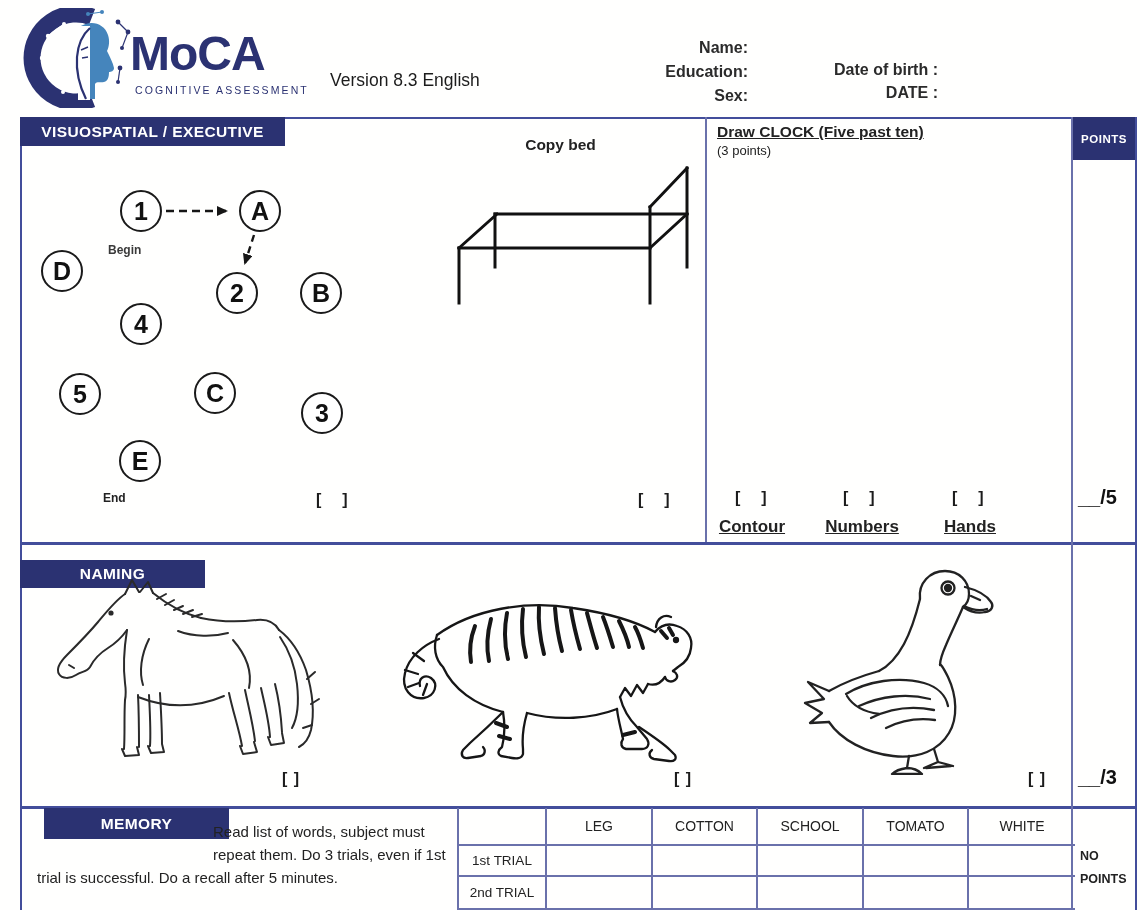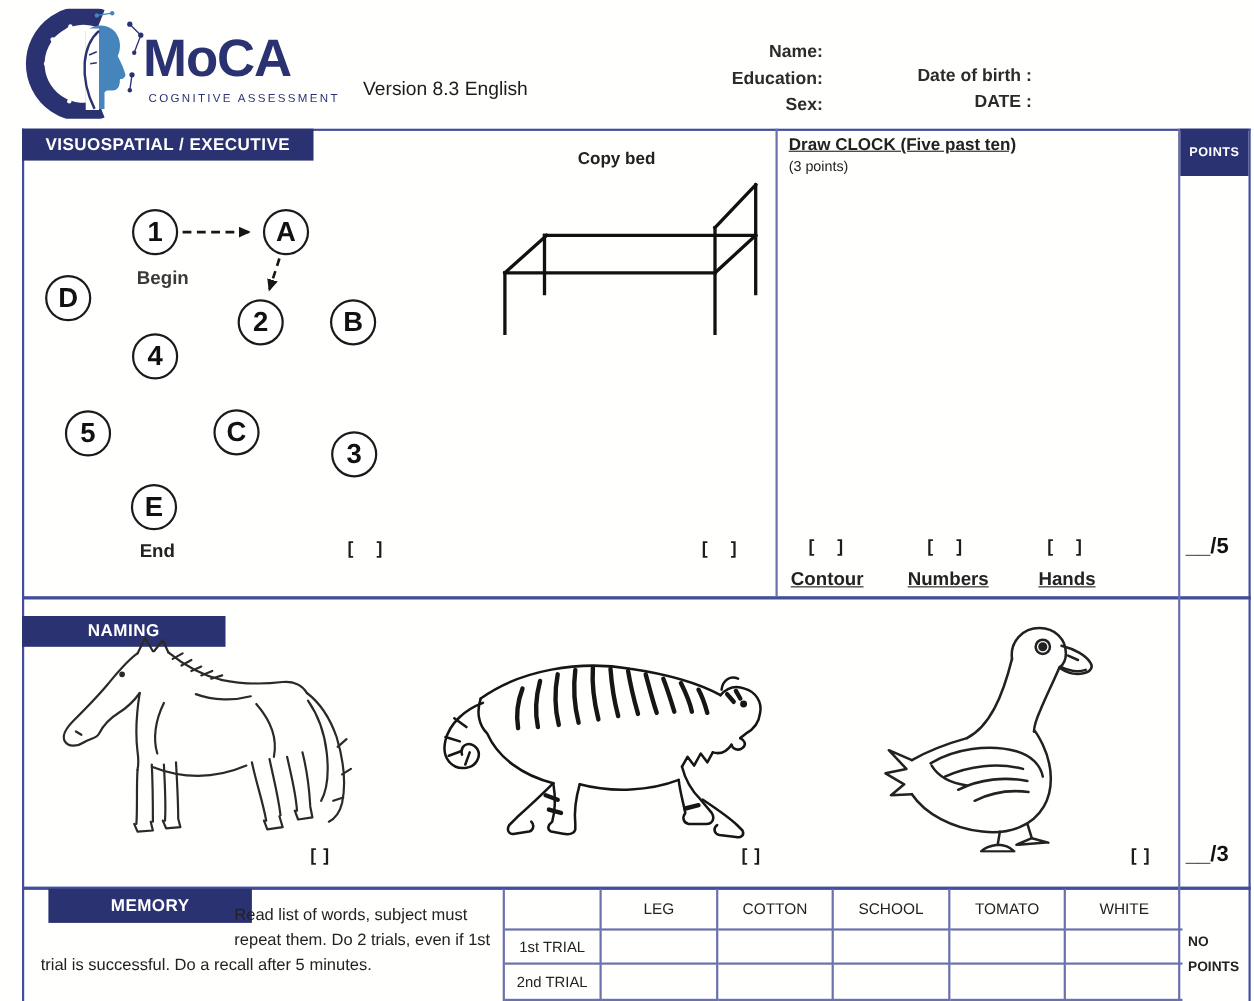--- a/index.html
+++ b/index.html
@@ -27,21 +27,21 @@
   .ptshead {
     background: #2b3272; color:#fff; font-weight:700; font-size: 11.5px;
     display:flex; align-items:center; justify-content:center; letter-spacing:.5px;
   }
   
   .tnode {
     position: absolute; width: 42px; height: 42px; border: 2.5px solid #1a1a1a;
     border-radius: 50%; background: #fff; font-size: 25px; font-weight: 600;
     display: flex; align-items: center; justify-content: center; color:#111;
   }
-  .tlabel { font-size: 17px; font-weight: 600; color: #3a3a3a; text-align: center; }
+  .tlabel { font-size: 12px; font-weight: 600; color: #3a3a3a; text-align: left; }
   .tlabel.bold { font-weight: 700; color:#222; }
   .cb  { font-size: 16px; font-weight: 700; color: #1c1c1c; white-space: pre; letter-spacing: 4px; }
   .cbn { font-size: 16px; font-weight: 700; color: #1c1c1c; white-space: pre; letter-spacing: 1px; }
   .score { font-size: 20px; font-weight: 700; color: #111; }
   .clock-title { font-size: 15.5px; font-weight: 700; color:#222;text-decoration:underline; }
   .clock-sub   { font-size: 13px; color:#222; }
   .bedlabel    { font-size: 15.5px; font-weight: 700; color:#222; text-align:center; }
   .cblabel     { font-size: 17px; font-weight: 700; color:#222; text-align:center;text-decoration:underline; }
   
   .mem-instr { font-size: 15px; line-height: 23px; color: #222; padding: 12px 4px 0 17px; }
@@ -257,21 +257,21 @@
   </svg>
 
   <div class="abs cbn" style="left:282px;top:770px">[ ]</div>
   <div class="abs cbn" style="left:674px;top:770px">[ ]</div>
   <div class="abs cbn" style="left:1028px;top:770px">[ ]</div>
 
   <div class="abs" style="left:20px;top:808px;width:437px;height:102px">
     <div class="mem-float">
       <div class="sechead" style="width:185px;height:31px">MEMORY</div>
     </div>
-    <p class="mem-instr">Read list of words, subject must repeat them. Do 2 trials, even if 1st trial is successful. Do a recall after 5 minutes.</p>
+    <p class="mem-instr">Read list of words, subject must repeat them. Do 3 trials, even if 1st trial is successful. Do a recall after 5 minutes.</p>
   </div>
 
   <div class="abs memtable" style="left:457px;top:808px;width:616px;height:102px">
     <div></div>
     <div class="mword">LEG</div>
     <div class="mword">COTTON</div>
     <div class="mword">SCHOOL</div>
     <div class="mword">TOMATO</div>
     <div class="mword lastcol">WHITE</div>
 

